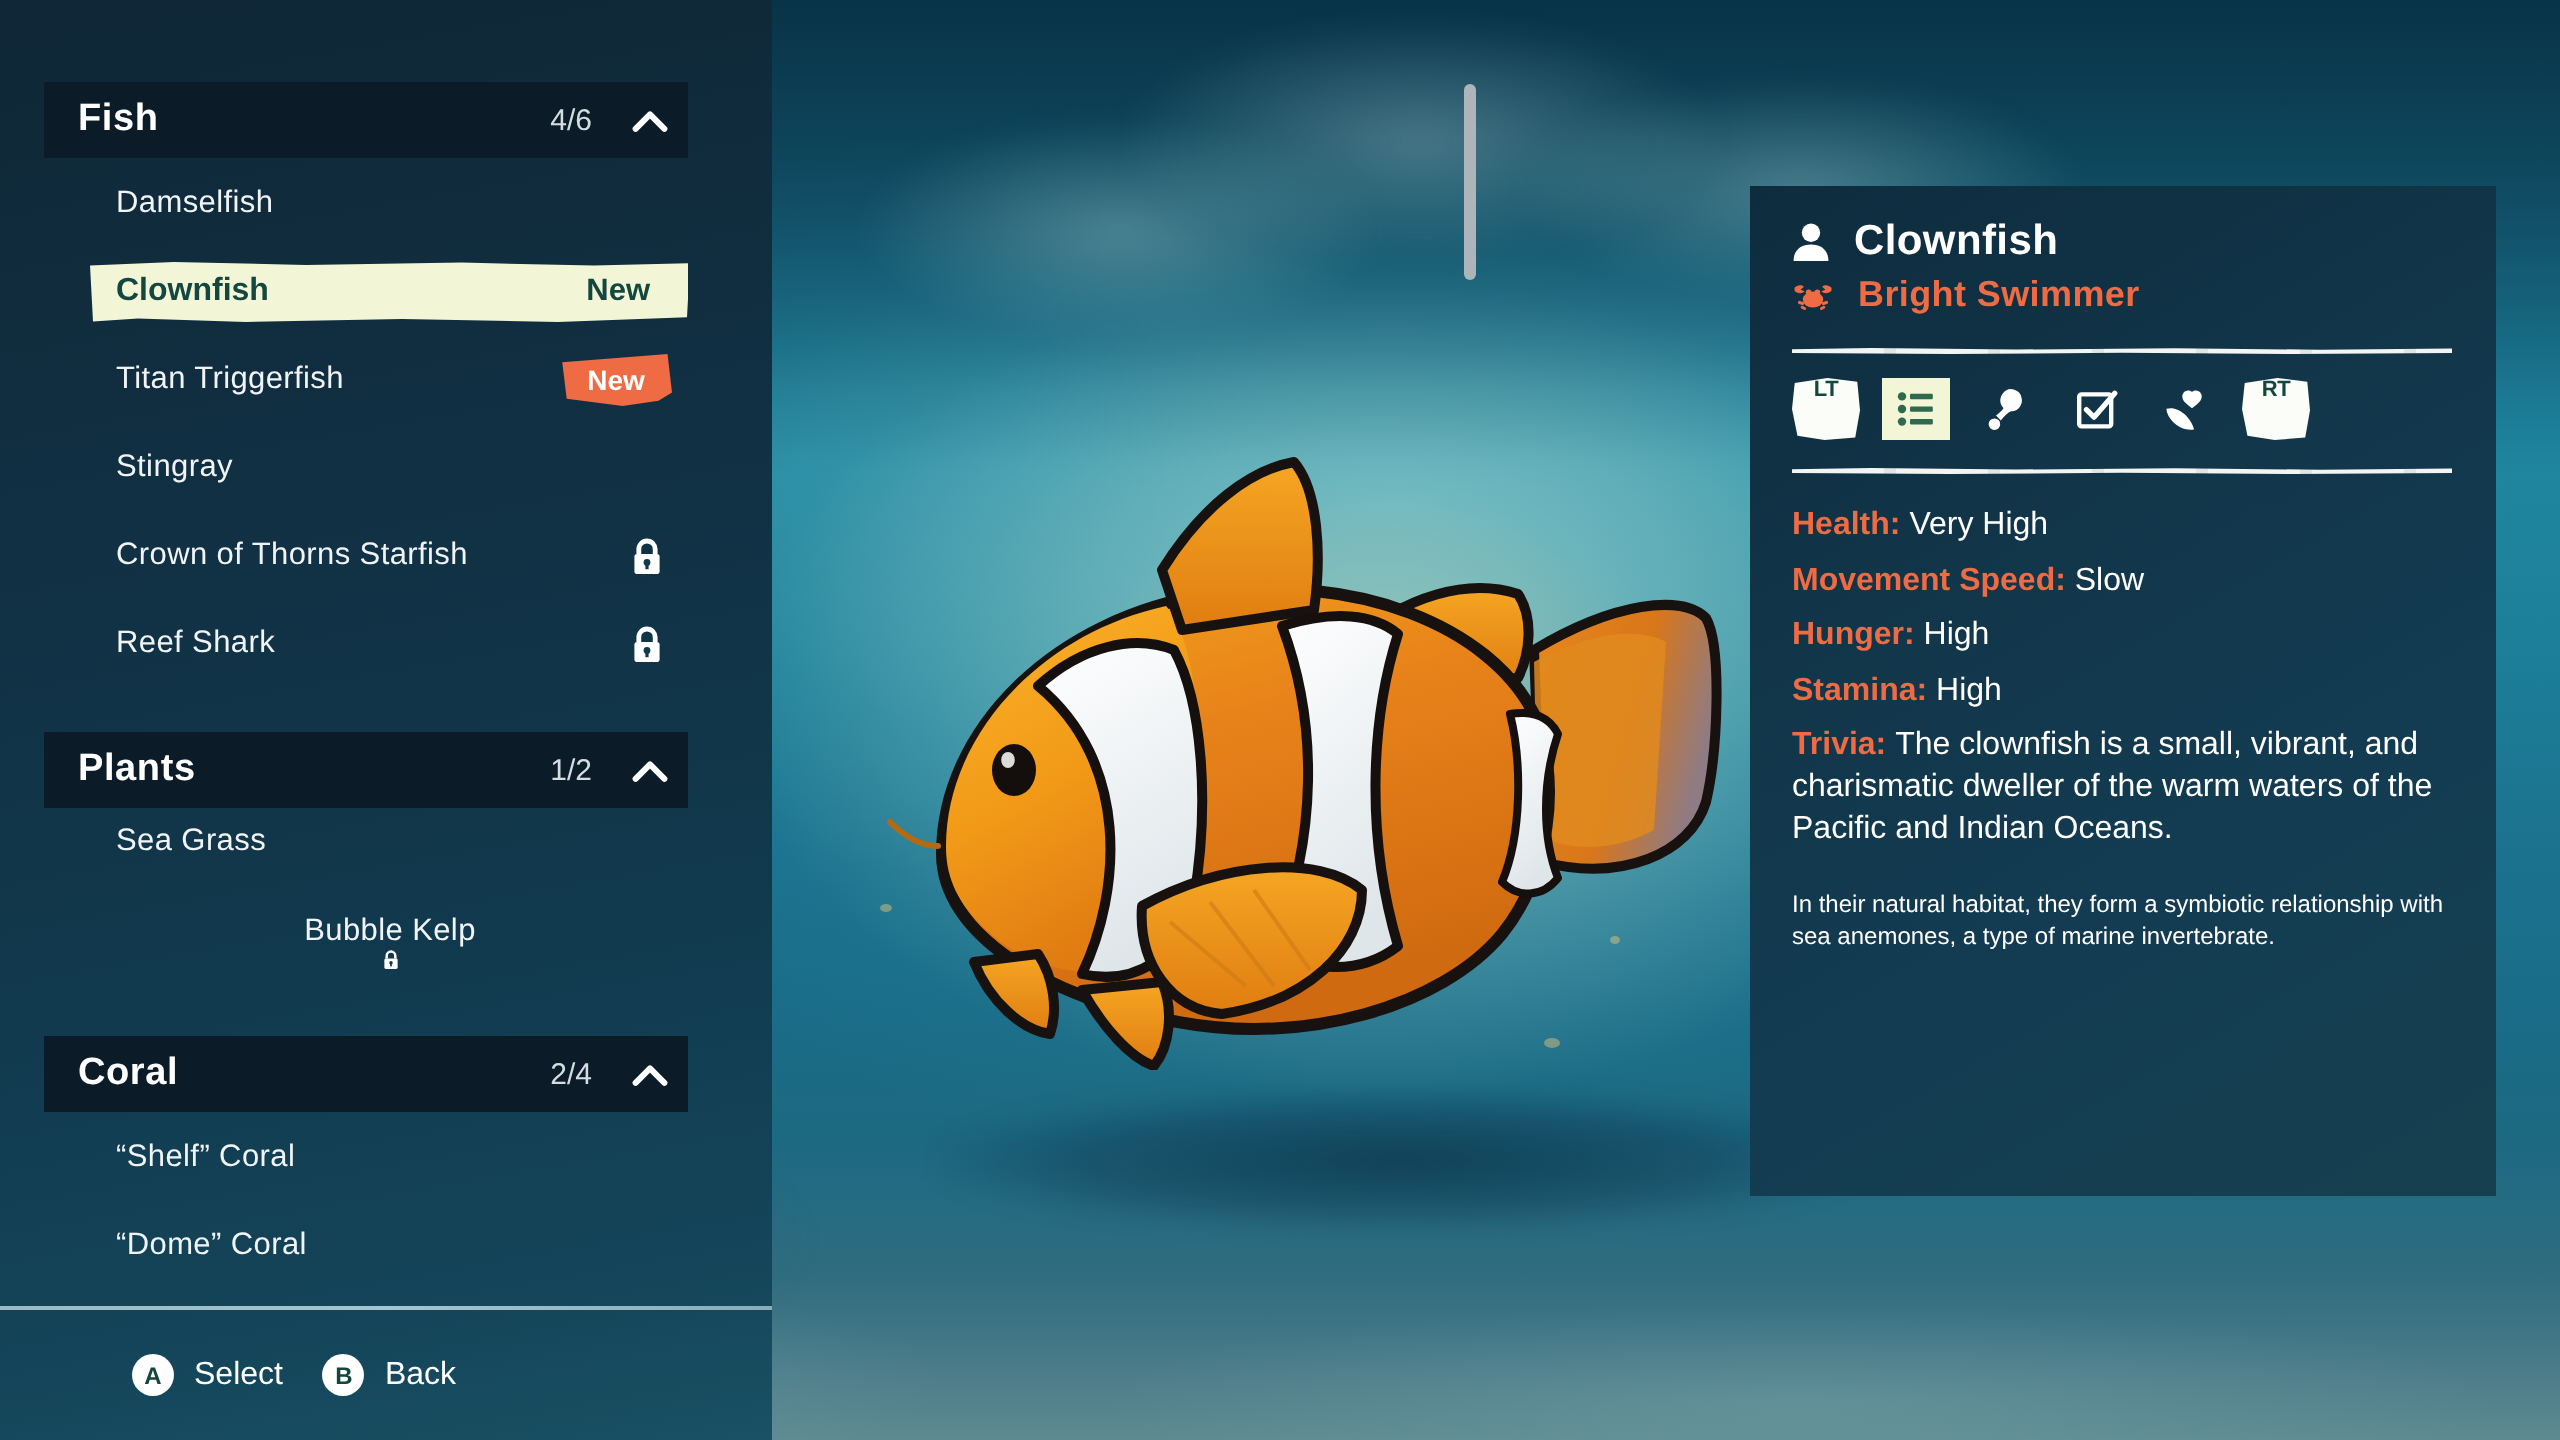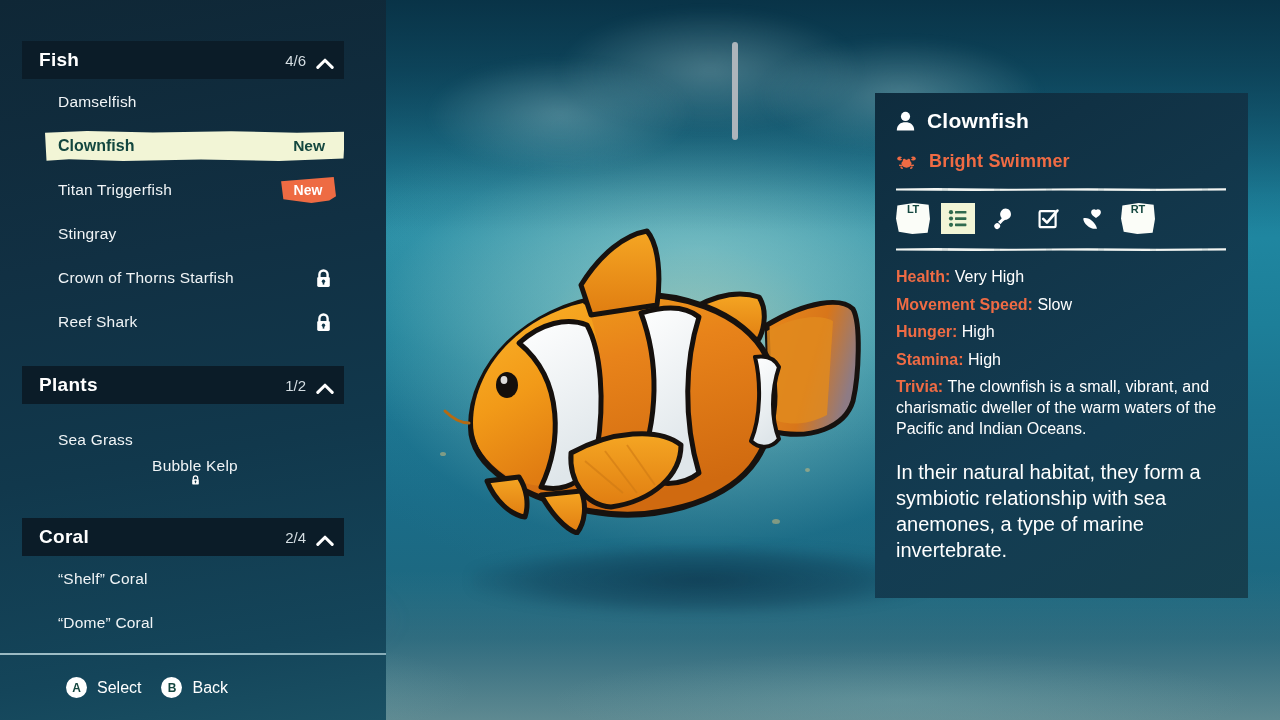--- a/index.html
+++ b/index.html
@@ -66,21 +66,21 @@
 
   .cat-header {
     position:absolute; left:22px; width:326px; height:38px;
     background:#0b1c28;
     display:flex; align-items:center; justify-content:space-between;
     padding: 0 14px 0 17px;
   }
   .cat-header .cat-title {
     color:#ffffff; font-size:19px; font-weight:bold; letter-spacing:0.3px;
   }
-  .cat-right { display:flex; align-items:flex-end; gap:10px; }
+  .cat-right { display:flex; align-items:center; gap:20px; }
   .cat-count { color:#d4dde2; font-size:15px; }
   .chev { width:18px; height:11px; display:block; }
 
   .list-row {
     position:absolute; left:22px; width:326px; height:28px;
     display:flex; align-items:center; justify-content:space-between;
     padding-left:36px; padding-right:16px;
   }
   .list-row .lbl { color:#f0f4f6; font-size:15.5px; letter-spacing:0.2px; white-space:nowrap; }
   .row-selected {
@@ -119,21 +119,21 @@
   .prompt-label { color:#ffffff; font-size:16px; }
 
   
   .panel {
     position:absolute; left:875px; top:93px; width:373px; height:505px;
     background: linear-gradient(150deg, #0e2c3e 0%, #12364a 38%, #133c52 65%, #16404f 100%);
     padding: 16px 22px 0 21px;
   }
   .panel-title-row { display:flex; align-items:center; gap:12px; }
   .panel-title { color:#ffffff; font-size:21px; font-weight:bold; letter-spacing:0.2px; }
-  .panel-sub-row { display:flex; align-items:center; gap:12px; margin-top:18px; }
+  .panel-sub-row { display:flex; align-items:center; gap:12px; margin-top:4px; }
   .panel-sub { color:#ef6b44; font-size:18px; font-weight:bold; letter-spacing:0.2px; }
   .person-ico { width:19px; height:20px; display:block; }
   .crab-ico { width:21px; height:17px; display:block; }
 
   .rule {
     height:3px; margin:16px 0 0 0;
     background: repeating-linear-gradient(90deg, #f2f5f2 0px, #f2f5f2 46px, #dfe6e4 46px, #dfe6e4 52px);
     clip-path: polygon(0% 20%, 12% 0%, 34% 25%, 58% 5%, 80% 28%, 100% 8%, 100% 85%, 76% 100%, 50% 80%, 24% 100%, 0% 82%);
   }
   .rule2 { margin-top:14px; }
@@ -154,21 +154,21 @@
   .tab-selected {
     position:absolute; inset:0; background:#f2f5d6;
   }
   .tab svg { position:relative; z-index:2; }
 
   .stats { margin-top:16px; }
   .stat-line { margin-bottom:8px; line-height:1.22; }
   .stat-k { color:#ef6b44; font-size:16px; font-weight:bold; }
   .stat-v { color:#ffffff; font-size:16px; }
 
-  .para { color:#ffffff; font-size:20px; line-height:1.3; margin-top:4px; }
+  .para { color:#ffffff; font-size:12px; line-height:1.3; margin-top:4px; }
   .para-block { margin-top:20px; }
   .desc-line { margin-bottom:8px; line-height:1.3; }
 </style>
 </head>
 <body>
 
 <div id="app">
 
   <div class="bg"></div>
   <div class="bg-top-dark"></div>
@@ -309,21 +309,21 @@
       <div class="cat-header" style="top:366px;">
         <span class="cat-title">Plants</span>
         <span class="cat-right">
           <span class="cat-count">1/2</span>
           <svg class="chev" viewBox="0 0 18 11">
             <path d="M1.8,9.4 L9,2.2 L16.2,9.4" fill="none" stroke="#ffffff" stroke-width="3" stroke-linecap="round" stroke-linejoin="round"></path>
           </svg>
         </span>
       </div>
 
-      <div class="list-row" style="top:426px;">
+      <div class="list-row" style="top:407px;">
         <span class="lbl">Sea Grass</span>
       </div>
 
       <div class="list-row" style="top:457px;flex-direction:column;">
         <span class="lbl">Bubble Kelp</span>
         <svg class="lock" viewBox="0 0 17 19">
           <path d="M4.4,8 V5.6 a4.1,4.1 0 0 1 8.2,0 V8" fill="none" stroke="#ffffff" stroke-width="2.4"></path>
           <rect x="2.2" y="8" width="12.6" height="10" rx="1.4" fill="#ffffff"></rect>
           <circle cx="8.5" cy="12.2" r="1.7" fill="#12384a"></circle>
           <rect x="7.7" y="12.2" width="1.6" height="3.4" fill="#12384a"></rect>

